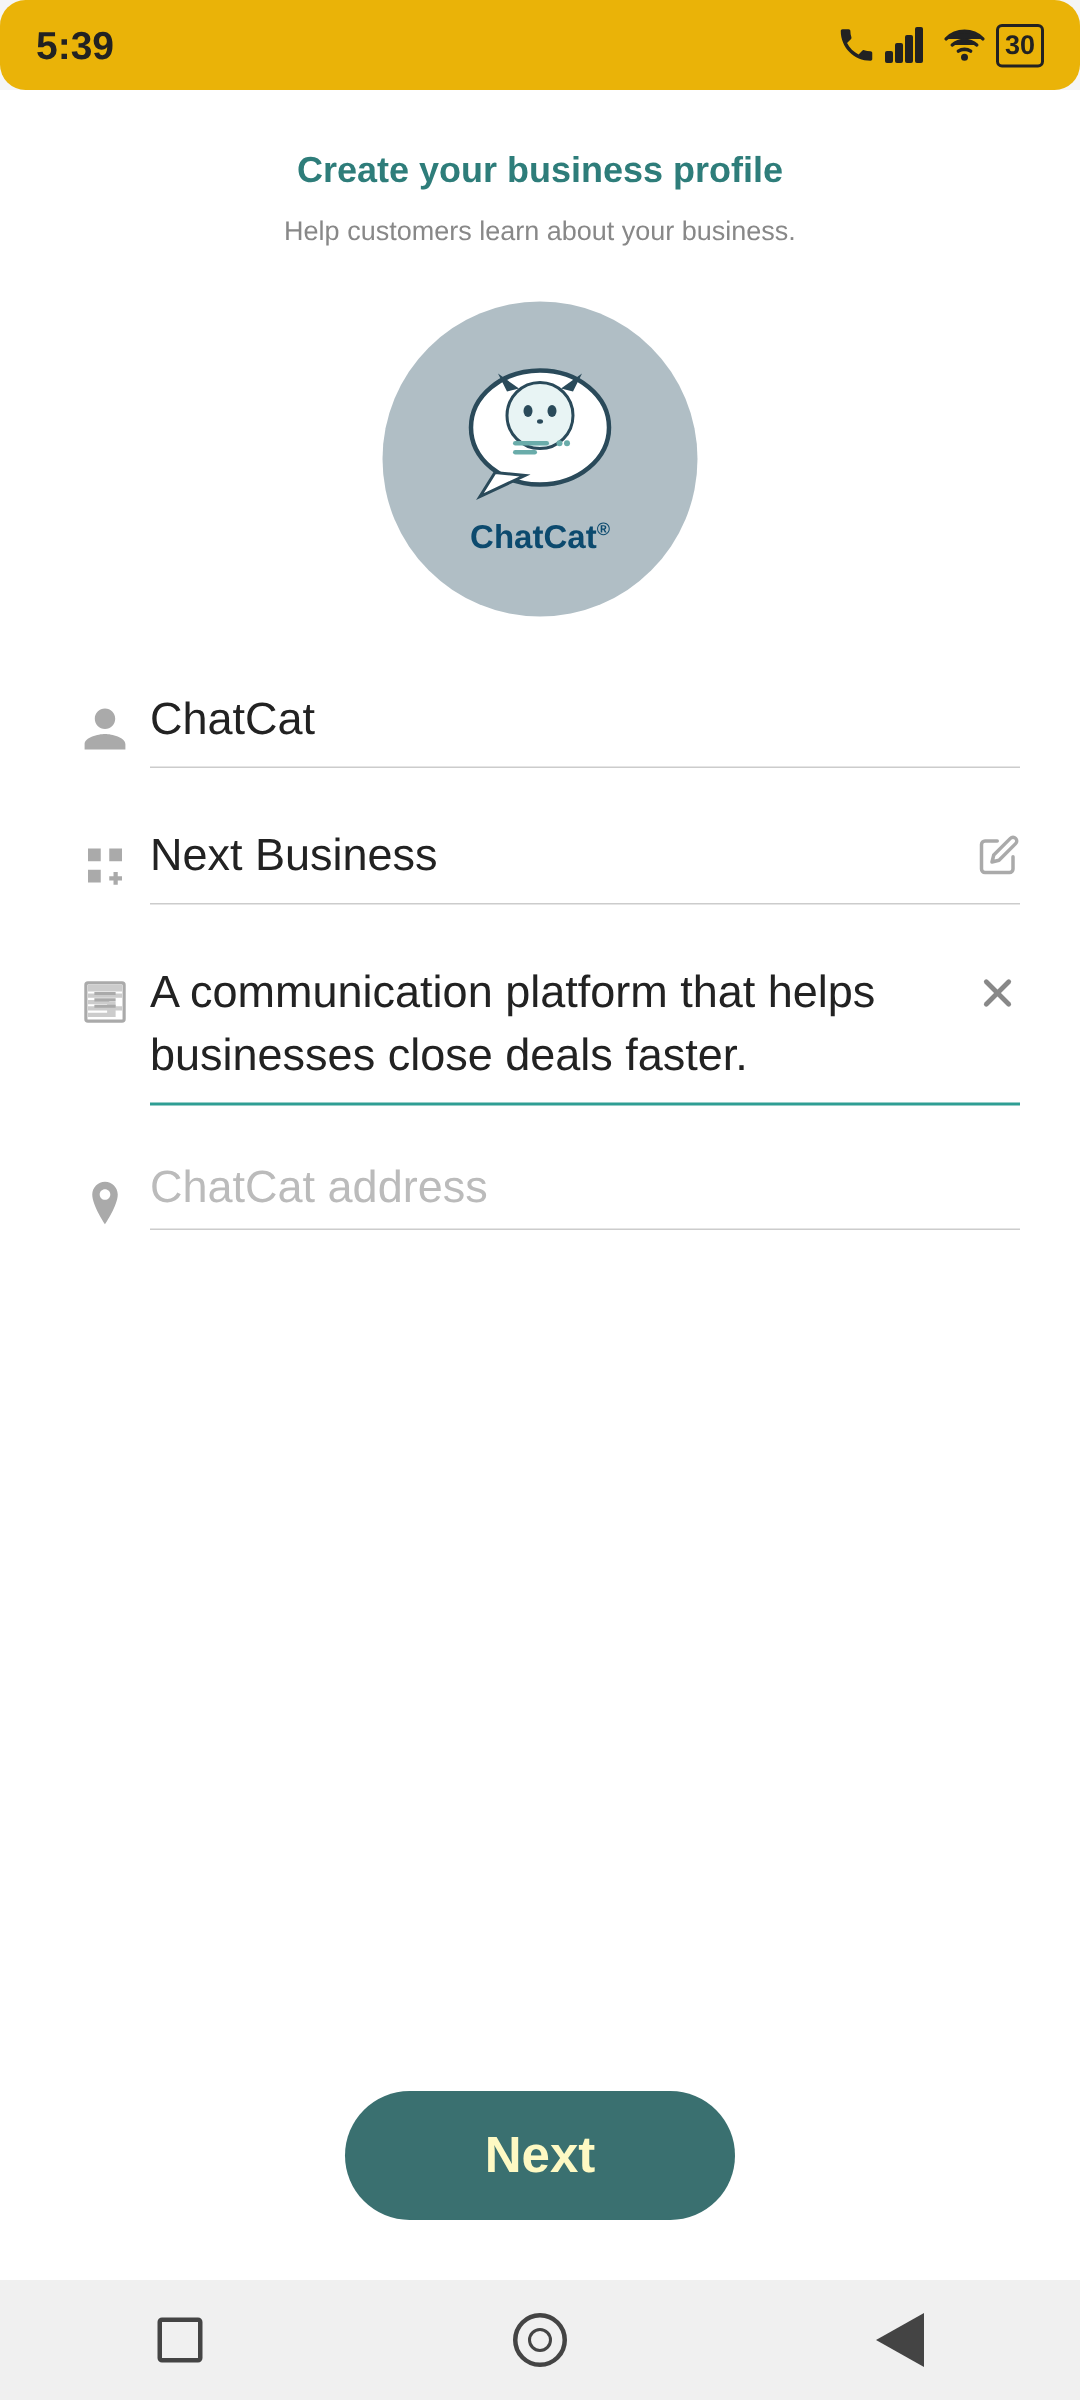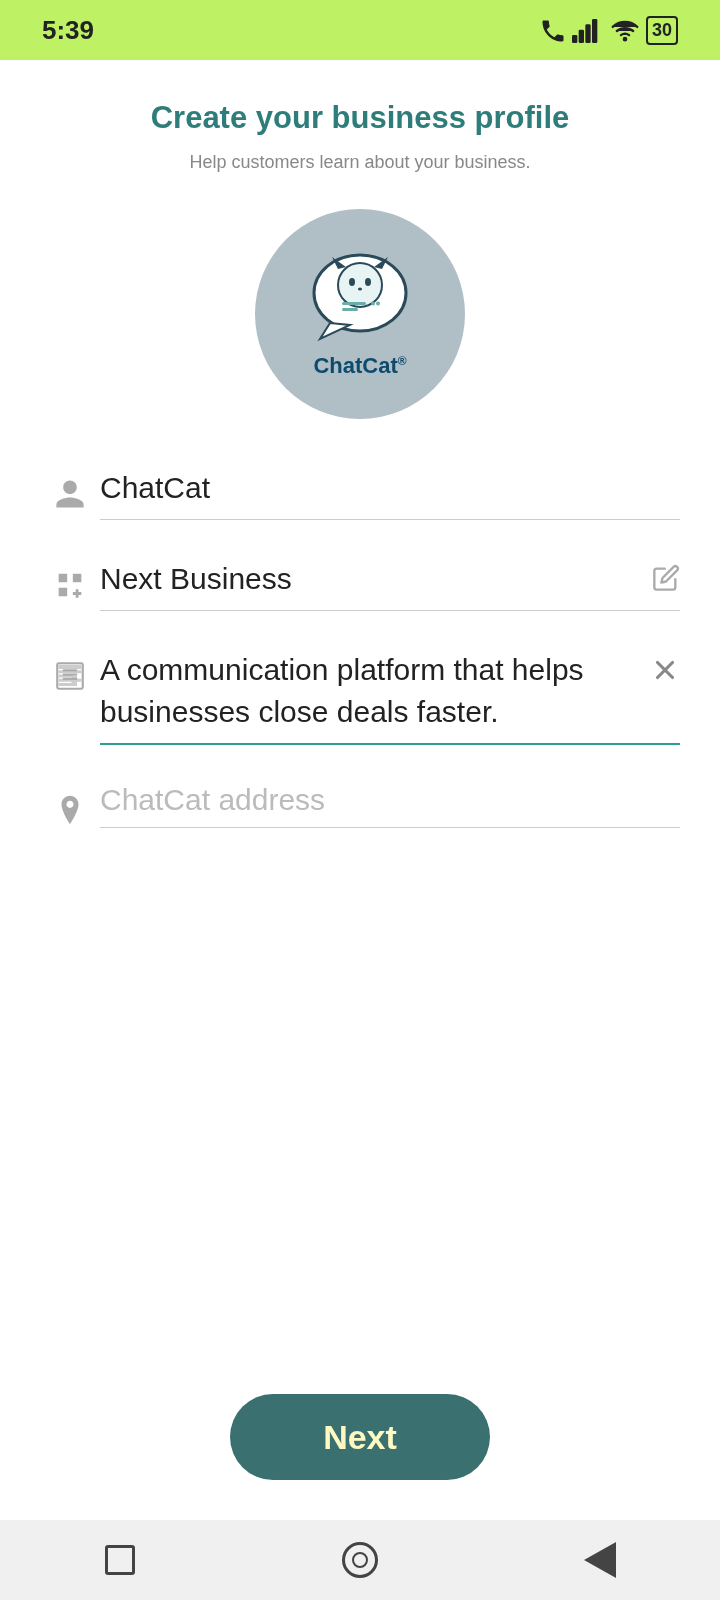--- a/index.html
+++ b/index.html
@@ -11,34 +11,35 @@
       background: #f5f5f5;
       font-family: 'Segoe UI', Arial, sans-serif;
       overflow: hidden;
       position: relative;
     }
 
     
     .status-bar {
       width: 100%;
       height: 60px;
-      background: #bef264;
+      background: #eab308;
       display: flex;
       align-items: center;
       justify-content: space-between;
-      padding: 0 42px;
+      padding: 0 24px;
+      border-radius: 17px;
     }
     .status-time {
       font-size: 26px;
       font-weight: 600;
       color: #222;
     }
     .status-icons {
       display: flex;
-      align-items: flex-end;
+      align-items: flex-start;
       gap: 5px;
     }
     .status-icons svg {
       fill: #222;
     }
     .battery-box {
       border: 2px solid #222;
       border-radius: 4px;
       padding: 2px 4px;
       font-size: 18px;
@@ -52,21 +53,21 @@
       background: #ffffff;
       width: 100%;
       height: calc(100% - 60px - 80px);
       display: flex;
       flex-direction: column;
       align-items: center;
       padding: 40px 0 0 0;
     }
 
     .page-title {
-      font-size: 31px;
+      font-size: 24px;
       font-weight: 700;
       color: #2e7d7a;
       text-align: center;
       padding: 0 40px;
       margin-bottom: 16px;
     }
 
     .page-subtitle {
       font-size: 18px;
       color: #888;

